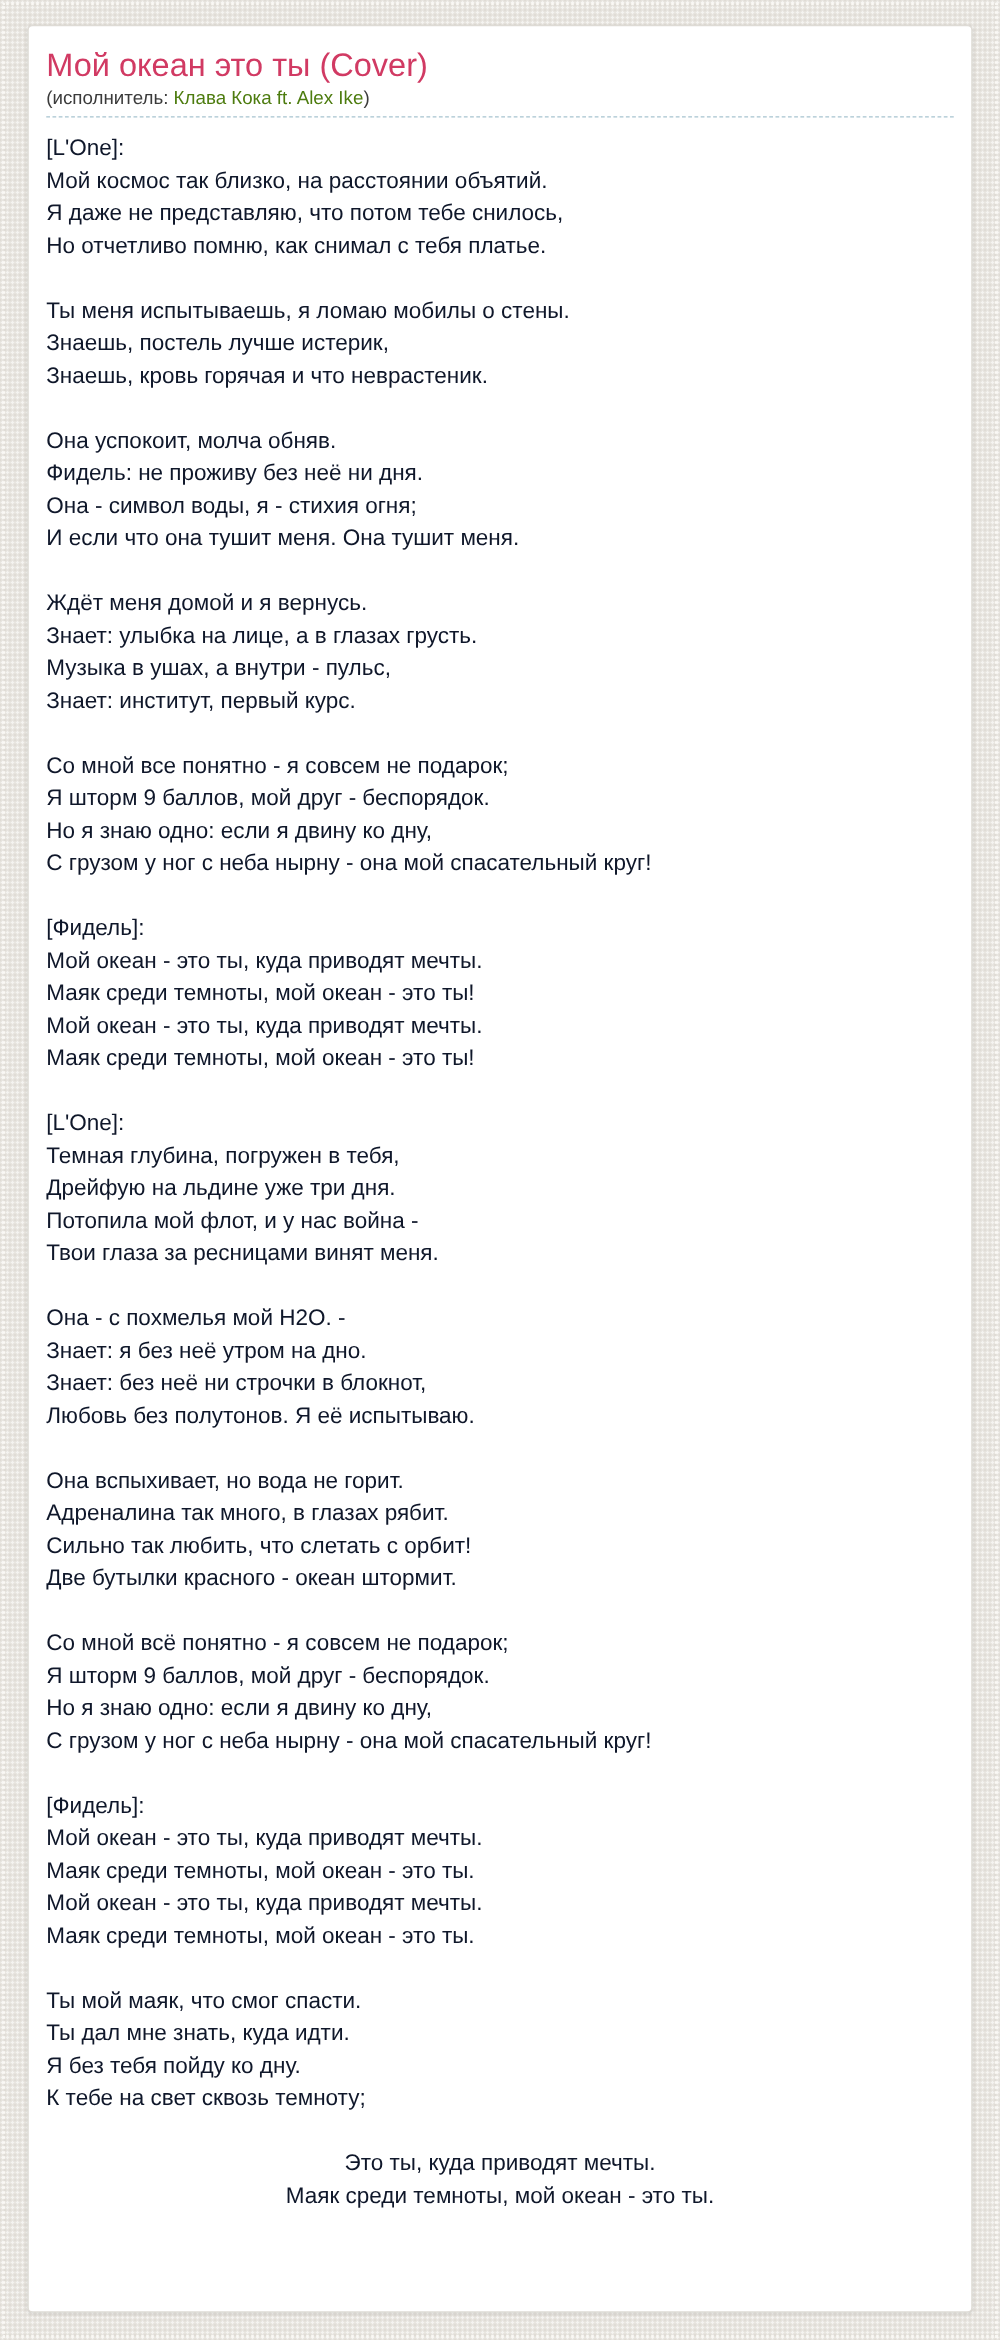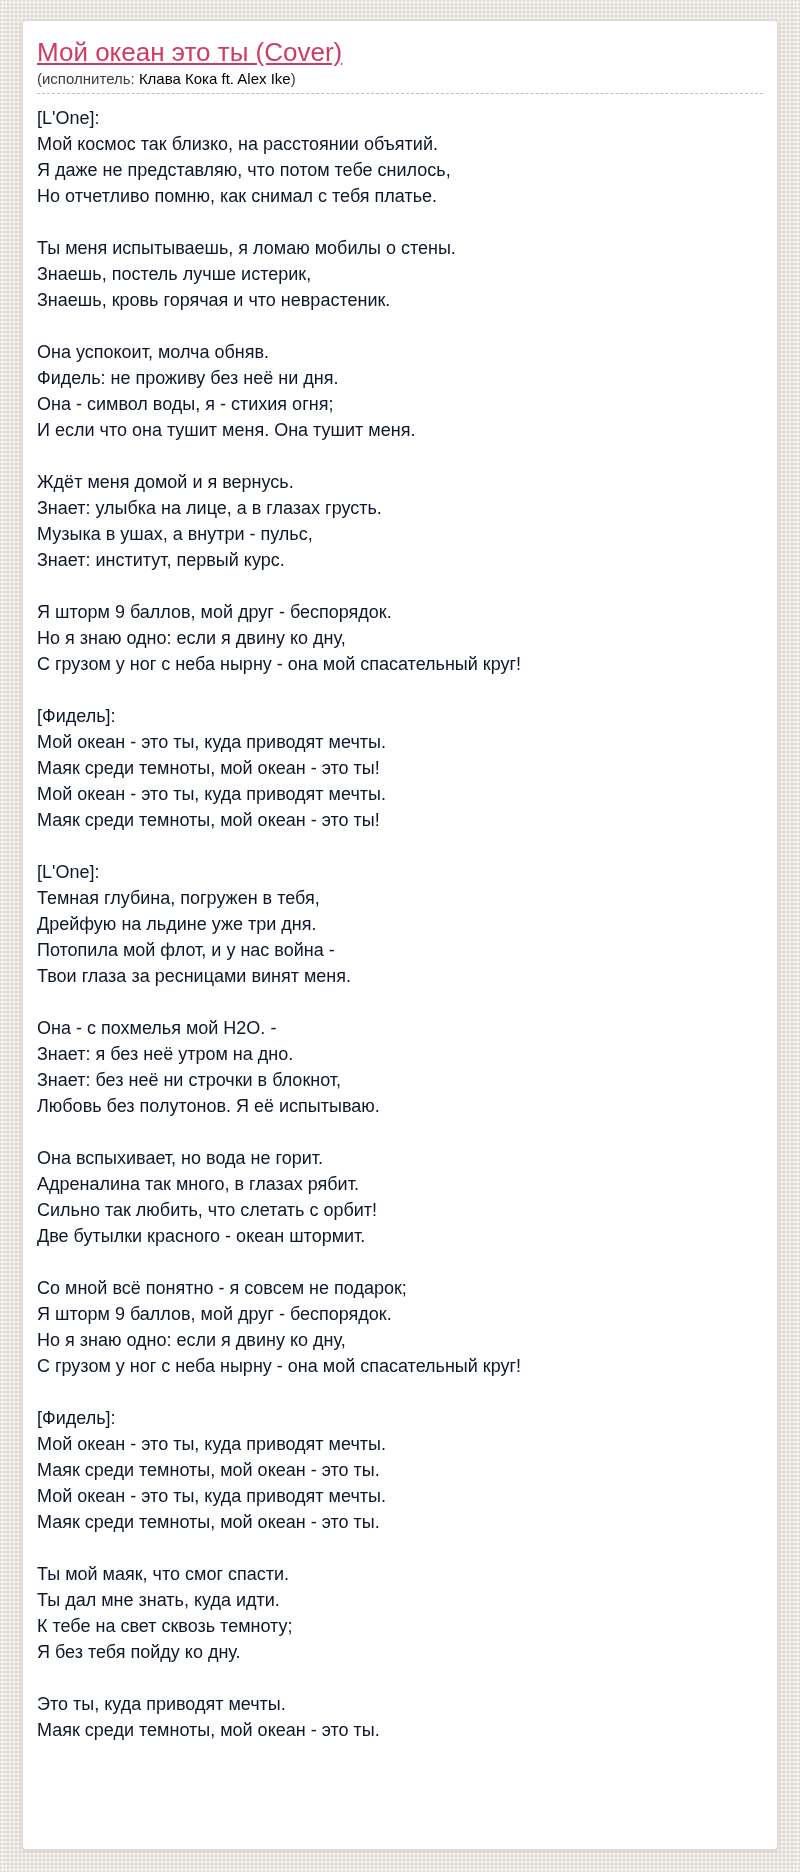--- a/index.html
+++ b/index.html
@@ -39,47 +39,46 @@
     box-shadow: 0 1px 3px rgba(0,0,0,.10);
     padding: 15px 14px 30px 14px;
   }
 
   .song-title {
     font-size: 26px;
     line-height: 32px;
     font-weight: normal;
     color: #d13a63;
     letter-spacing: 0;
-    text-decoration: underline;
   }
 
   .artist-line {
     margin-top: 1px;
     font-size: 15px;
     line-height: 20px;
     color: #3b3b3b;
     padding-bottom: 4px;
     border-bottom: 1px dashed #a7c3cf;
   }
 
   .artist-link {
-    color: #000000;
+    color: #4d7c0f;
     text-decoration: none;
     cursor: pointer;
   }
 
   .lyrics {
     margin-top: 11px;
     font-size: 18px;
     line-height: 26px;
     color: #0f172a;
   }
 
   .stanza { margin-bottom: 26px; }
-  .stanza:last-child { margin-bottom: 0; }
+  .stanza:last-child { margin-bottom: 0; text-align: center; }
 
   .lyric-line { white-space: pre-wrap; }
 </style>
 </head>
 <body>
 
 <div class="stitch-frame"></div>
 
 <div class="card">
   <div>
@@ -107,20 +106,21 @@
         <div class="lyric-line">Она - символ воды, я - стихия огня;</div>
         <div class="lyric-line">И если что она тушит меня. Она тушит меня.</div>
       </div>
       <div class="stanza">
         <div class="lyric-line">Ждёт меня домой и я вернусь.</div>
         <div class="lyric-line">Знает: улыбка на лице, а в глазах грусть.</div>
         <div class="lyric-line">Музыка в ушах, а внутри - пульс,</div>
         <div class="lyric-line">Знает: институт, первый курс.</div>
       </div>
       <div class="stanza">
+        <div class="lyric-line">Со мной все понятно - я совсем не подарок;</div>
         <div class="lyric-line">Я шторм 9 баллов, мой друг - беспорядок.</div>
         <div class="lyric-line">Но я знаю одно: если я двину ко дну,</div>
         <div class="lyric-line">С грузом у ног с неба нырну - она мой спасательный круг!</div>
       </div>
       <div class="stanza">
         <div class="lyric-line">[Фидель]:</div>
         <div class="lyric-line">Мой океан - это ты, куда приводят мечты.</div>
         <div class="lyric-line">Маяк среди темноты, мой океан - это ты!</div>
         <div class="lyric-line">Мой океан - это ты, куда приводят мечты.</div>
         <div class="lyric-line">Маяк среди темноты, мой океан - это ты!</div>
@@ -153,21 +153,21 @@
       <div class="stanza">
         <div class="lyric-line">[Фидель]:</div>
         <div class="lyric-line">Мой океан - это ты, куда приводят мечты.</div>
         <div class="lyric-line">Маяк среди темноты, мой океан - это ты.</div>
         <div class="lyric-line">Мой океан - это ты, куда приводят мечты.</div>
         <div class="lyric-line">Маяк среди темноты, мой океан - это ты.</div>
       </div>
       <div class="stanza">
         <div class="lyric-line">Ты мой маяк, что смог спасти.</div>
         <div class="lyric-line">Ты дал мне знать, куда идти.</div>
+        <div class="lyric-line">Я без тебя пойду ко дну.</div>
         <div class="lyric-line">К тебе на свет сквозь темноту;</div>
-        <div class="lyric-line">Я без тебя пойду ко дну.</div>
       </div>
       <div class="stanza">
         <div class="lyric-line">Это ты, куда приводят мечты.</div>
         <div class="lyric-line">Маяк среди темноты, мой океан - это ты.</div>
       </div>
     </div>
 </div>
 
 </body></html>

